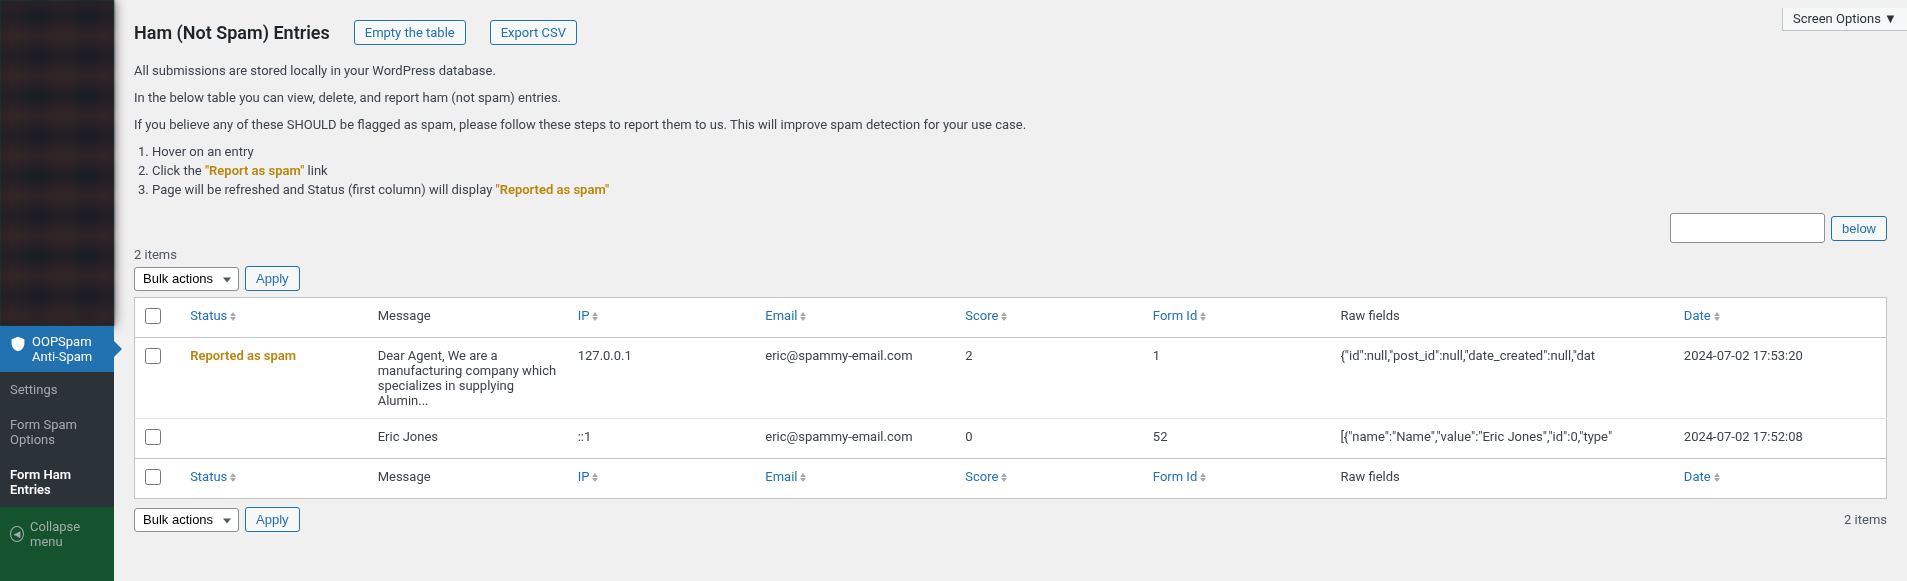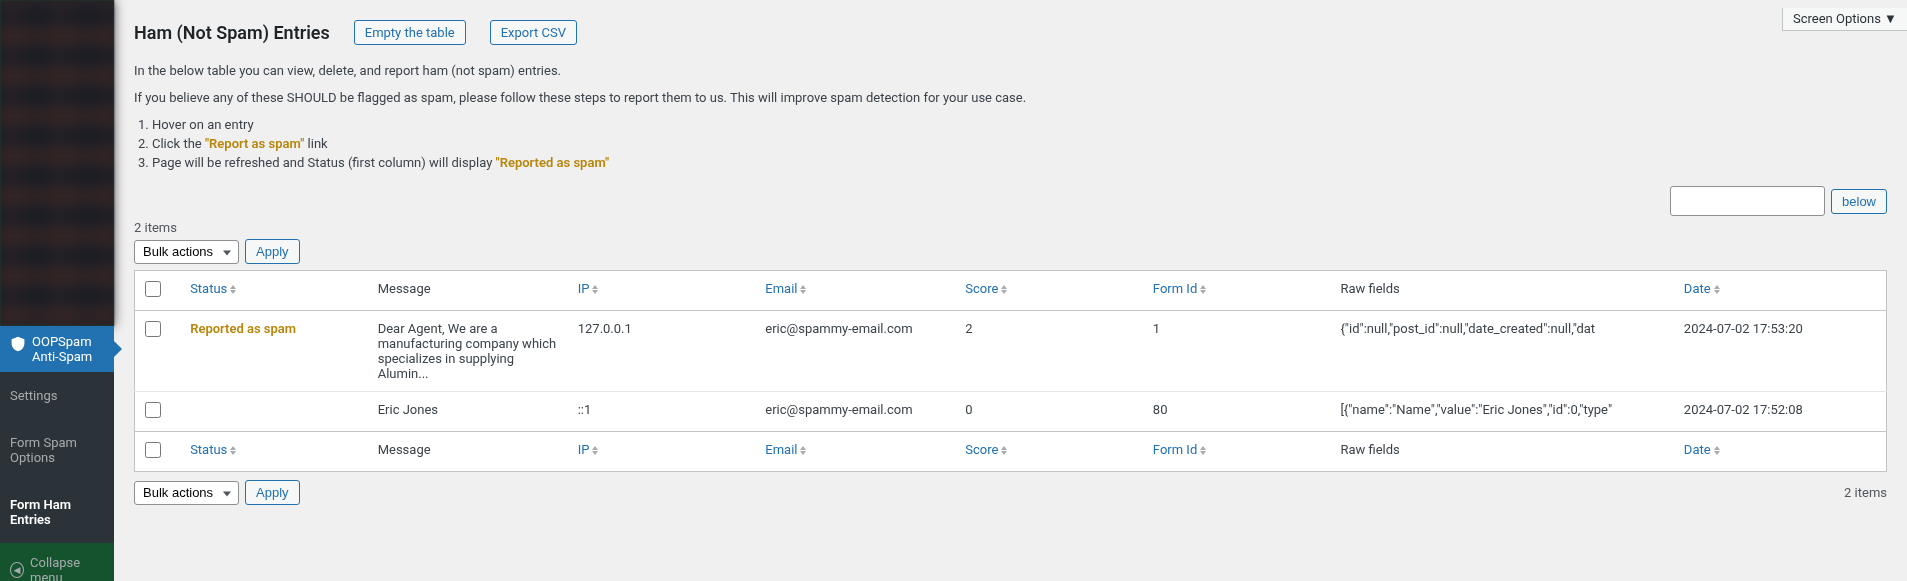--- a/index.html
+++ b/index.html
@@ -58,21 +58,21 @@
   width: 16px; height: 16px;
   fill: #fff;
   flex-shrink: 0;
   margin-top: 2px;
 }
 .submenu {
   background: #2c3338;
 }
 .submenu a {
   display: block;
-  padding: 16px 10px;
+  padding: 10px 10px;
   color: #a7aaad;
   text-decoration: none;
   font-size: 13px;
 }
 .submenu a.current {
   color: #fff;
   font-weight: 600;
 }
 .collapse {
   display: flex;
@@ -260,20 +260,21 @@
 <div class="main">
   <div class="screen-options">Screen Options ▼</div>
 
   <div class="page-header">
     <h1>Ham (Not Spam) Entries</h1>
     <a class="page-action">Empty the table</a>
     <a class="page-action">Export CSV</a>
   </div>
 
   <div class="intro">
+    <p>All submissions are stored locally in your WordPress database.</p>
     <p>In the below table you can view, delete, and report ham (not spam) entries.</p>
     <p>If you believe any of these SHOULD be flagged as spam, please follow these steps to report them to us. This will improve spam detection for your use case.</p>
     <ol>
       <li>Hover on an entry</li>
       <li><span>Click the </span><span class="hl">"Report as spam"</span><span> link</span></li>
       <li><span>Page will be refreshed and Status (first column) will display </span><span class="hl">"Reported as spam"</span></li>
     </ol>
   </div>
 
   <div class="tablenav">
@@ -319,21 +320,21 @@
         <td>{"id":null,"post_id":null,"date_created":null,"dat</td>
         <td>2024-07-02 17:53:20</td>
       </tr>
       <tr>
         <td><input type="checkbox" style=""></td>
         <td><span></span></td>
         <td>Eric Jones</td>
         <td>::1</td>
         <td>eric@spammy-email.com</td>
         <td>0</td>
-        <td>80</td>
+        <td>52</td>
         <td>[{"name":"Name","value":"Eric Jones","id":0,"type"</td>
         <td>2024-07-02 17:52:08</td>
       </tr>
     </tbody>
     <tfoot>
       <tr>
         <th class="check-col"><input type="checkbox" style=""></th>
         <th><span class="sort-link">Status</span><span class="sort-ind"></span></th>
         <th>Message</th>
         <th><span class="sort-link">IP</span><span class="sort-ind"></span></th>

